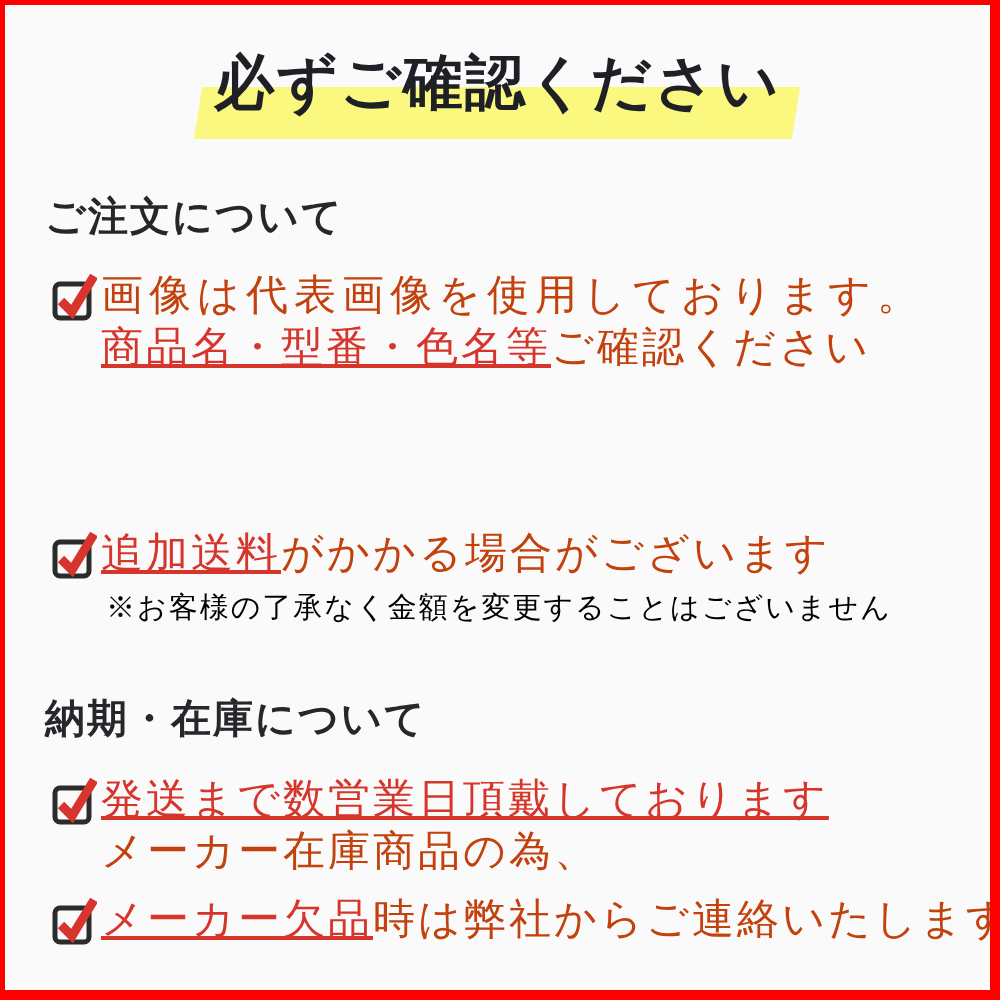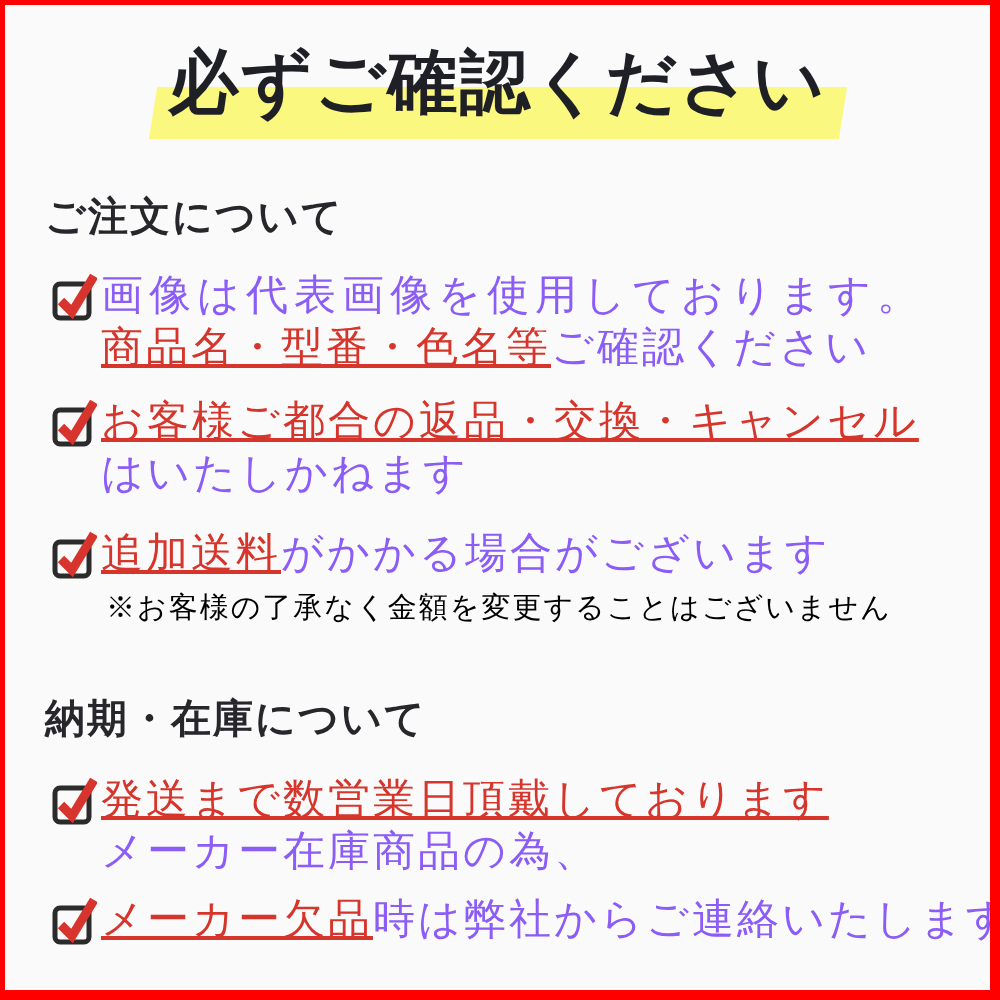--- a/index.html
+++ b/index.html
@@ -22,36 +22,36 @@
   }
   .title-inner{position:relative;display:inline-block;line-height:104px;}
   .hl{
     position:absolute;left:-16px;top:56px;
     width:calc(100% + 32px);height:52px;
     background:#fbf87f;
     transform:skewX(-9deg);
   }
   .title-text{
     position:relative;
-    font-size:70px;font-weight:700;letter-spacing:2px;color:#1f1f26;
+    font-size:60px;font-weight:700;letter-spacing:2px;color:#1f1f26;
   }
   
   .sec{
     position:absolute;left:40px;margin:0;
     font-size:40px;font-weight:700;letter-spacing:2px;color:#26262b;
     line-height:60px;white-space:nowrap;
   }
   
   .item{position:absolute;left:46px;right:20px;}
   .cbx{position:absolute;left:0;top:2px;width:46px;height:52px;}
   .lines{margin-left:50px;}
   .ln{font-size:42px;line-height:52px;letter-spacing:3px;white-space:nowrap;}
   .ln-wide{letter-spacing:6px;}
   .red{color:#d6352c;text-decoration:underline;}
-  .black{color:#8b5cf6;}
+  .black{color:#c2410c;}
   .note{
     font-size:29px;line-height:34px;letter-spacing:2px;
     color:#000000;margin-top:11px;margin-left:5px;white-space:nowrap;
   }
 </style>
 </head>
 <body>
 
 <div class="canvas">
 
@@ -72,34 +72,20 @@
     <div class="lines">
       <div class="ln ln-wide">
         <span class="black">画像は代表画像を使用しております。</span>
       </div>
       <div class="ln">
         <span class="red">商品名・型番・色名等</span><span class="black">ご確認ください</span>
       </div>
     </div>
   </div>
 
-  <div class="item" style="top:390px">
-    <svg class="cbx" viewBox="0 0 46 52">
-      <rect x="4" y="13" width="34" height="34" rx="5" fill="none" stroke="#2b2b2b" stroke-width="5"></rect>
-      <path d="M10 30 L21 41 L43 5" fill="none" stroke="#d8342e" stroke-width="9"></path>
-    </svg>
-    <div class="lines">
-      <div class="ln">
-        <span class="red">お客様ご都合の返品・交換・キャンセル</span>
-      </div>
-      <div class="ln">
-        <span class="black">はいたしかねます</span>
-      </div>
-    </div>
-  </div>
 
   <div class="item" style="top:522px">
     <svg class="cbx" viewBox="0 0 46 52">
       <rect x="4" y="13" width="34" height="34" rx="5" fill="none" stroke="#2b2b2b" stroke-width="5"></rect>
       <path d="M10 30 L21 41 L43 5" fill="none" stroke="#d8342e" stroke-width="9"></path>
     </svg>
     <div class="lines">
       <div class="ln">
         <span class="red">追加送料</span><span class="black">がかかる場合がございます</span>
       </div>

